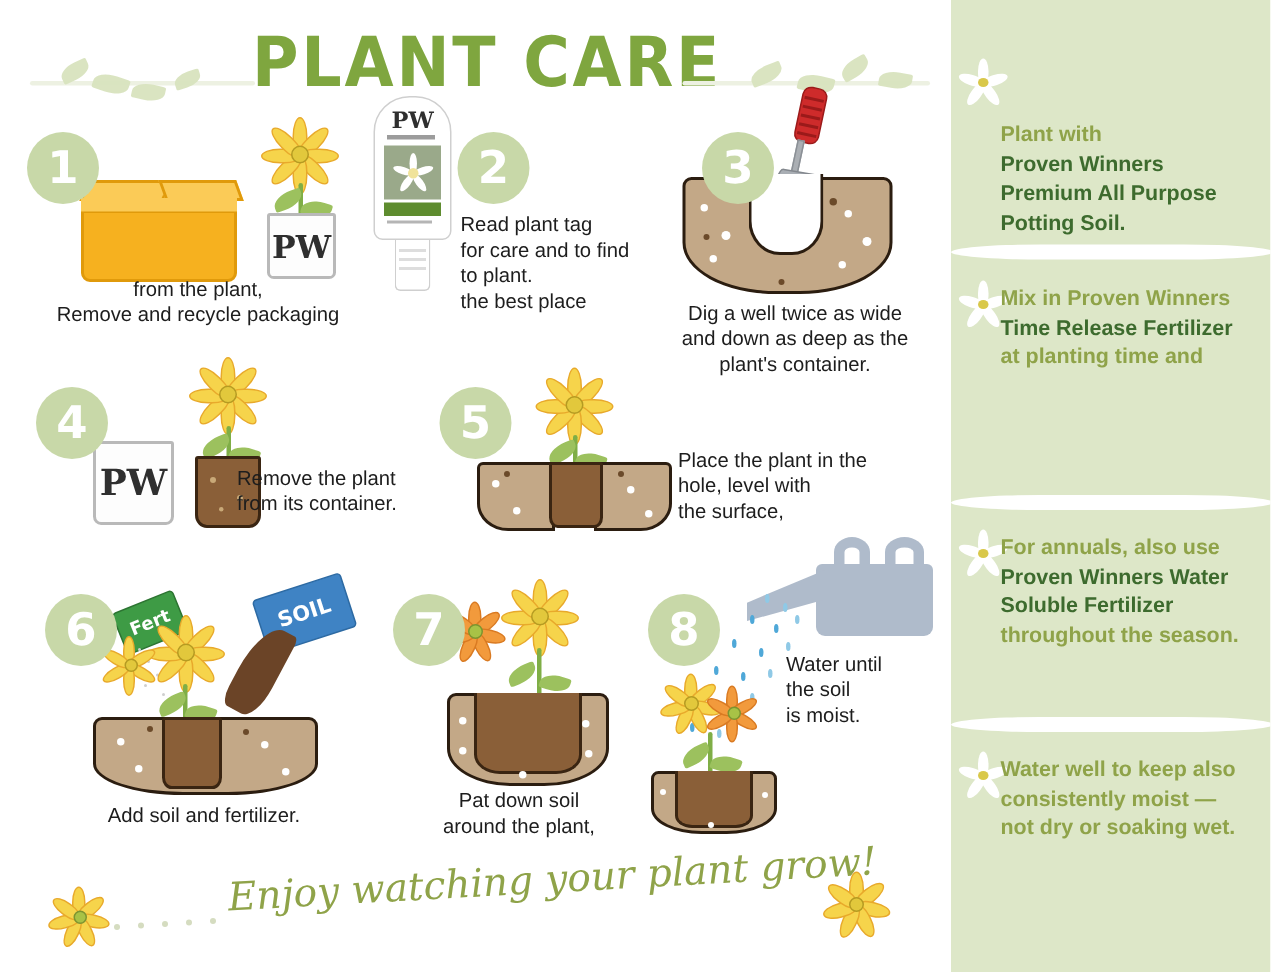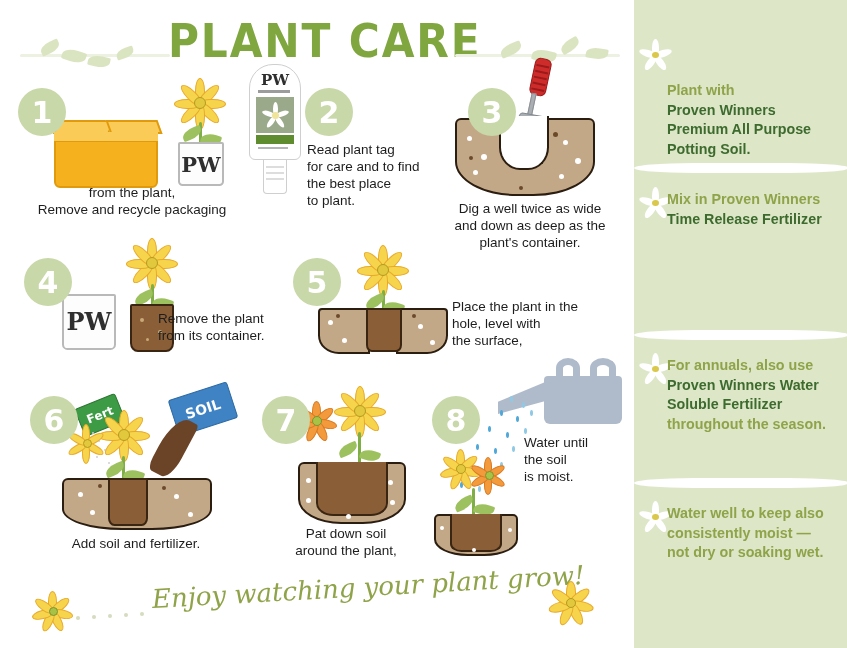--- a/index.html
+++ b/index.html
@@ -283,22 +283,22 @@
       <div id="tag-band" style="left:7px;top:71px;width:38px;height:9px;"></div>
       <div style="position:absolute;left:9px;top:83px;width:30px;height:2px;background:#b5b5b5;"></div>
       <div id="tag-stake" style="left:14px;top:96px;width:24px;height:34px;border-radius:0 0 4px 4px;"></div>
       <div style="position:absolute;left:17px;top:102px;width:18px;height:1.5px;background:#ddd;"></div>
       <div style="position:absolute;left:17px;top:108px;width:18px;height:1.5px;background:#ddd;"></div>
       <div style="position:absolute;left:17px;top:114px;width:18px;height:1.5px;background:#ddd;"></div>
     </div>
     <div class="caption" style="left:307px;top:141px;width:130px;">
       <div>Read plant tag</div>
       <div>for care and to find</div>
+      <div>to plant.</div>
       <div>the best place</div>
-      <div>to plant.</div>
     </div>
 
     <div class="step-num" style="left:468px;top:88px;">3</div>
     <div class="art" style="left:508px;top:58px;width:60px;height:110px;">
       <div id="trowel-handle" style="left:24px;top:0;width:17px;height:38px;transform:rotate(12deg);">
         <div class="handle-ridge" style="top:6px;"></div>
         <div class="handle-ridge" style="top:12px;"></div>
         <div class="handle-ridge" style="top:18px;"></div>
         <div class="handle-ridge" style="top:24px;"></div>
         <div class="handle-ridge" style="top:30px;"></div>
@@ -597,20 +597,21 @@
         <div class="sp" style="transform:rotate(0deg);"></div>
         <div class="sp" style="transform:rotate(72deg);"></div>
         <div class="sp" style="transform:rotate(144deg);"></div>
         <div class="sp" style="transform:rotate(216deg);"></div>
         <div class="sp" style="transform:rotate(288deg);"></div>
         <div class="sc"></div>
       </div>
       <div class="side-text" style="top:4px;">
         <div>Mix in Proven Winners</div>
         <div class="brand">Time Release Fertilizer</div>
+        <div>at planting time and</div>
       </div>
     </div>
 
     <div class="wavy" style="top:330px;"></div>
 
     <div class="side-item" style="top:352px;">
       <div class="side-flower" style="top:0;">
         <div class="sp" style="transform:rotate(0deg);"></div>
         <div class="sp" style="transform:rotate(72deg);"></div>
         <div class="sp" style="transform:rotate(144deg);"></div>

